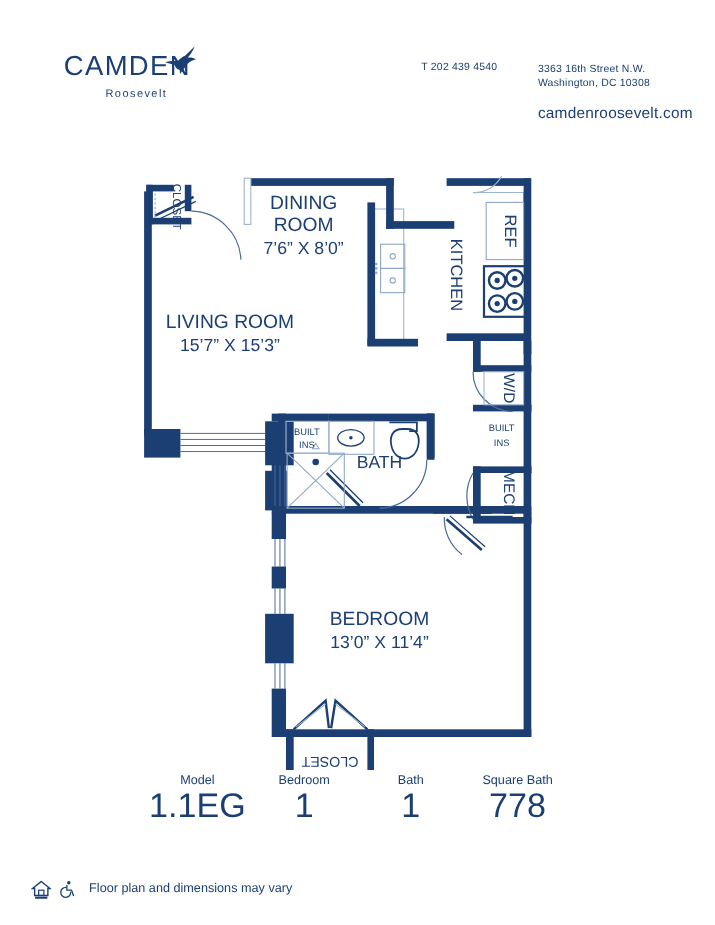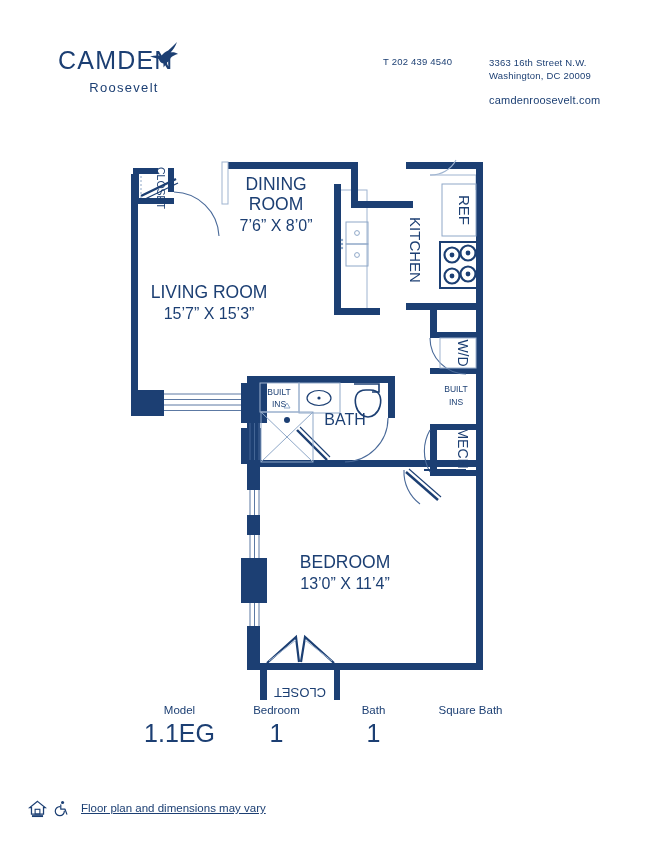--- a/index.html
+++ b/index.html
@@ -35,21 +35,21 @@
   }
   .logo-word {
     font-size: 25px;
     letter-spacing: 1.2px;
     color: #1c3f73;
     font-weight: 400;
     line-height: 1;
   }
   .logo-sub {
     margin-top: 7px;
-    font-size: 13px;
+    font-size: 10px;
     letter-spacing: 1.3px;
     color: #1c3f73;
     text-align: center;
     width: 132px;
   }
   .logo-bird {
     position: absolute;
     left: 88px; top: -10px;
     width: 40px; height: 40px;
   }
@@ -64,21 +64,21 @@
     position: absolute;
     left: 489px; top: 56px;
     font-size: 9.5px;
     line-height: 13px;
     letter-spacing: .2px;
     color: #1c3f73;
   }
   .contact-web {
     position: absolute;
     left: 489px; top: 94px;
-    font-size: 11px;
+    font-size: 14px;
     letter-spacing: .2px;
     color: #1c3f73;
   }
 
   
   .floorplan {
     position: absolute;
     left: 0; top: 140px;
     width: 650px; height: 560px;
   }
@@ -96,34 +96,33 @@
   .stat {
     text-align: center;
     width: 97px;
   }
   .stat-label {
     font-size: 11.5px;
     color: #1c3f73;
     line-height: 14px;
   }
   .stat-value {
-    font-size: 25px;
+    font-size: 31px;
     color: #1c3f73;
     line-height: 30px;
     margin-top: 1px;
   }
 
   
   .footer {
     position: absolute;
     left: 28px; top: 796px;
     height: 24px;
     display: flex;
     align-items: center;
-    text-decoration: underline;
   }
   .footer-icons { display: flex; align-items: center; gap: 6px; }
   .footer-text {
     margin-left: 11px;
     font-size: 11.5px;
     color: #1c3f73;
   }
 </style>
 </head>
 <body>
@@ -139,21 +138,21 @@
         <path d="M31 4 C29 9 27 12 24.5 14.5 C27 14 30 14.5 32 16 C29.5 16.5 26.5 18 24.5 20
                  C23.8 22 22.6 23.6 21 24.6 L21.6 28.5 L19.4 26.8 L17.6 29.6 L17.4 25.6
                  C15 25 13.4 23.2 12.8 21 L4 18.5 C8 17.4 12 17.2 15.4 17.8
                  C17 15.6 19.4 13.8 22.2 12.6 C25 10 28 7 31 4 Z" fill="#1c3f73"></path>
       </svg>
     </div>
 
     <div class="contact-phone">T 202 439 4540</div>
     <div class="contact-addr">
       <div>3363 16th Street N.W.</div>
-      <div>Washington, DC 20009</div>
+      <div>Washington, DC 10308</div>
     </div>
     <div class="contact-web">camdenroosevelt.com</div>
   </div>
 
   <div class="floorplan">
     <svg width="650" height="560" viewBox="0 0 650 560">
       <defs>
         <g id="burner">
           <circle r="7.5" fill="none" stroke="#1c3f73" stroke-width="2.2"></circle>
           <circle r="2.4" fill="#1c3f73"></circle>
@@ -388,20 +387,21 @@
     <div class="stat">
       <div class="stat-label">Bedroom</div>
       <div class="stat-value">1</div>
     </div>
     <div class="stat">
       <div class="stat-label">Bath</div>
       <div class="stat-value">1</div>
     </div>
     <div class="stat">
       <div class="stat-label">Square Bath</div>
+      <div class="stat-value">778</div>
     </div>
   </div>
 
   <div class="footer">
     <div class="footer-icons">
       <svg width="19" height="19" viewBox="0 0 24 24">
         <path d="M12 3 L22 11 L19.6 11 L19.6 19 L4.4 19 L4.4 11 L2 11 Z" fill="none" stroke="#1c3f73" stroke-width="1.6"></path>
         <rect x="9" y="13" width="6" height="6" fill="none" stroke="#1c3f73" stroke-width="1.4"></rect>
         <rect x="5" y="20.4" width="14" height="2.4" fill="#1c3f73"></rect>
       </svg>

